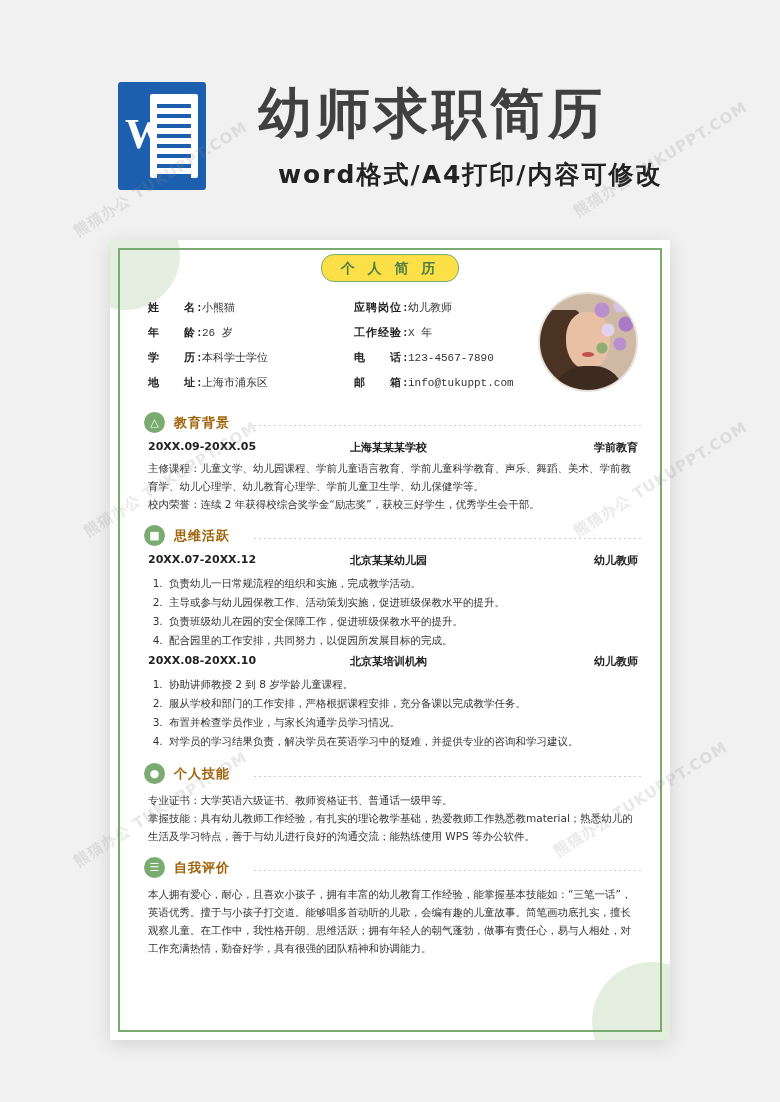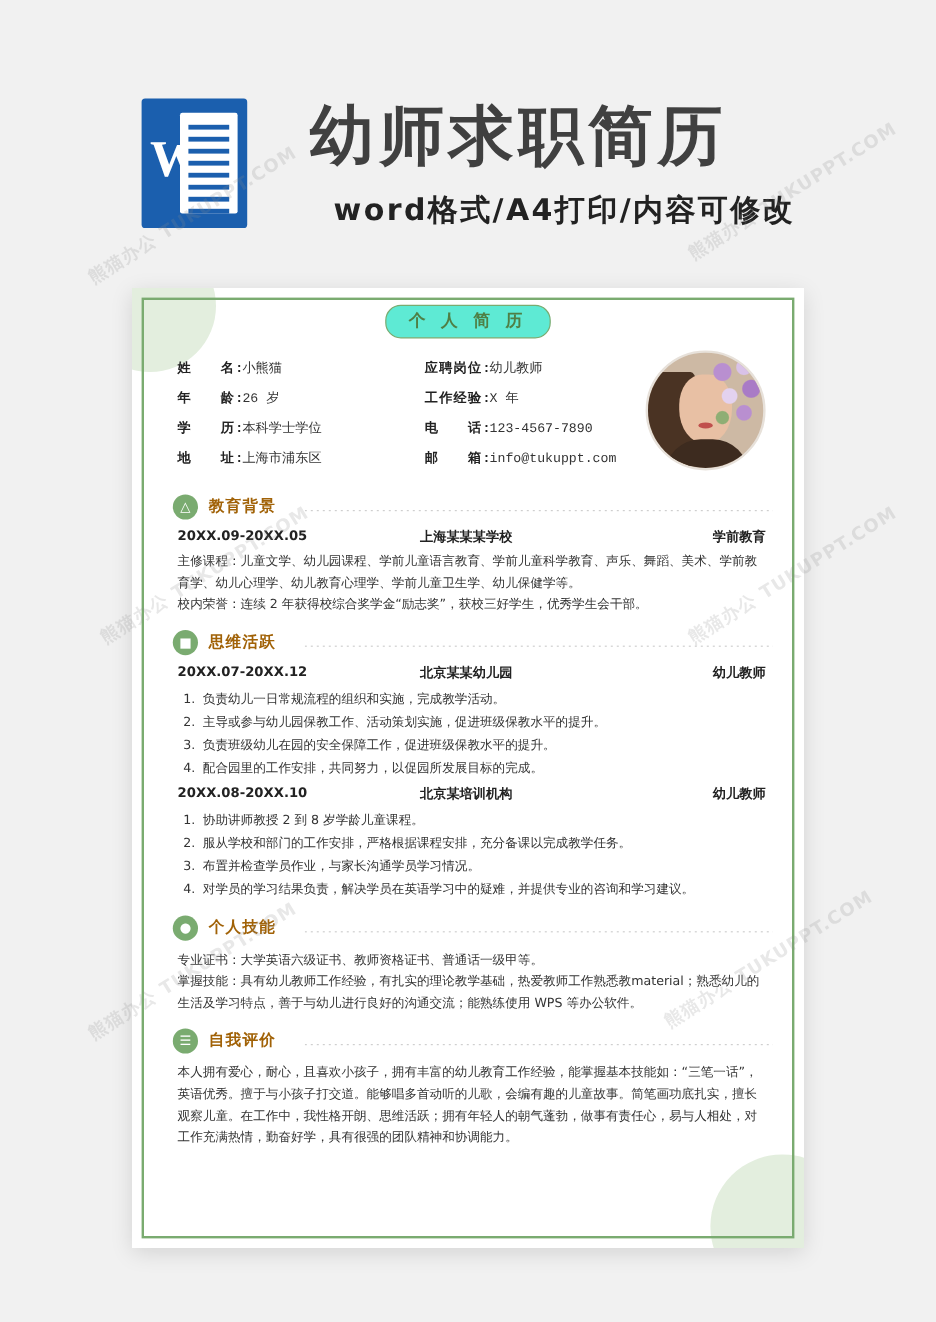--- a/index.html
+++ b/index.html
@@ -124,21 +124,21 @@
     width: 136px;
     height: 26px;
     border: 1.5px solid #7aab70;
     border-radius: 13px;
     color: #4f7f45;
     font-size: 14px;
     letter-spacing: 4px;
     text-align: center;
     line-height: 26px;
     font-weight: bold;
-    background: #5eead4;
+    background: #fde047;
     font-family: "DejaVu Sans", sans-serif;
   }
 
   .content {
     position: absolute;
     left: 26px;
     top: 52px;
     right: 26px;
     bottom: 18px;
     font-family: "DejaVu Sans", sans-serif;

